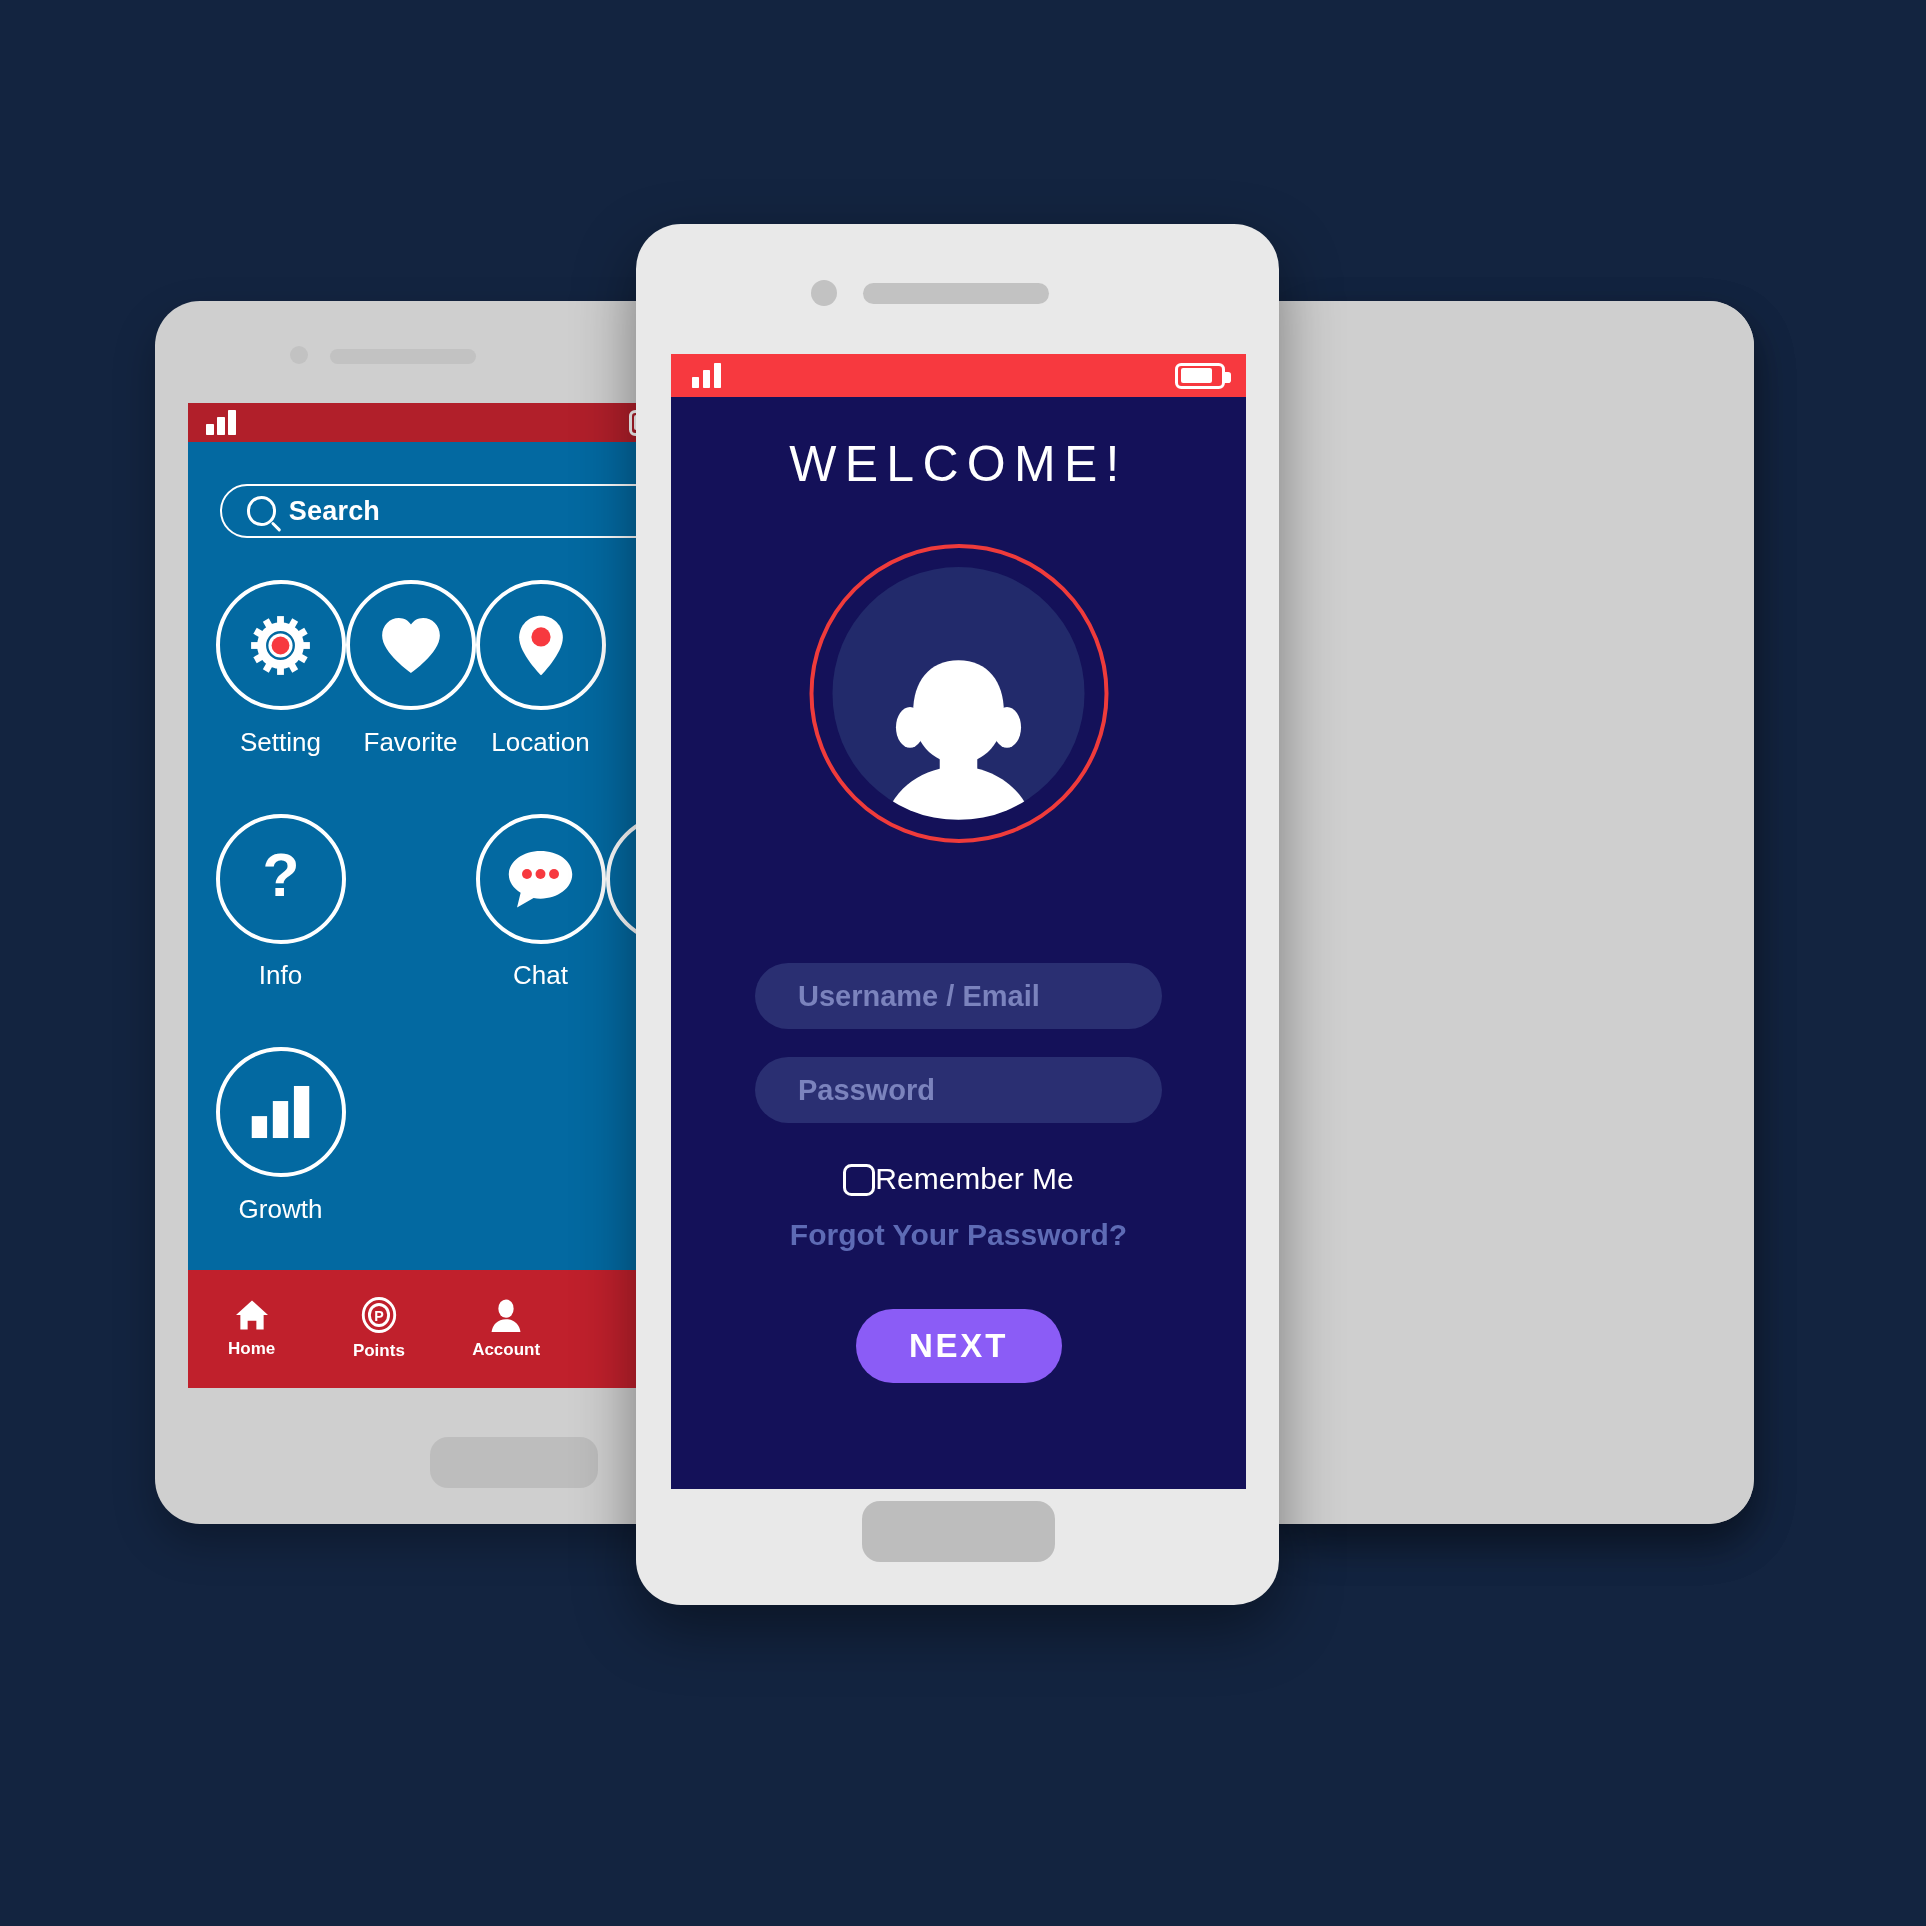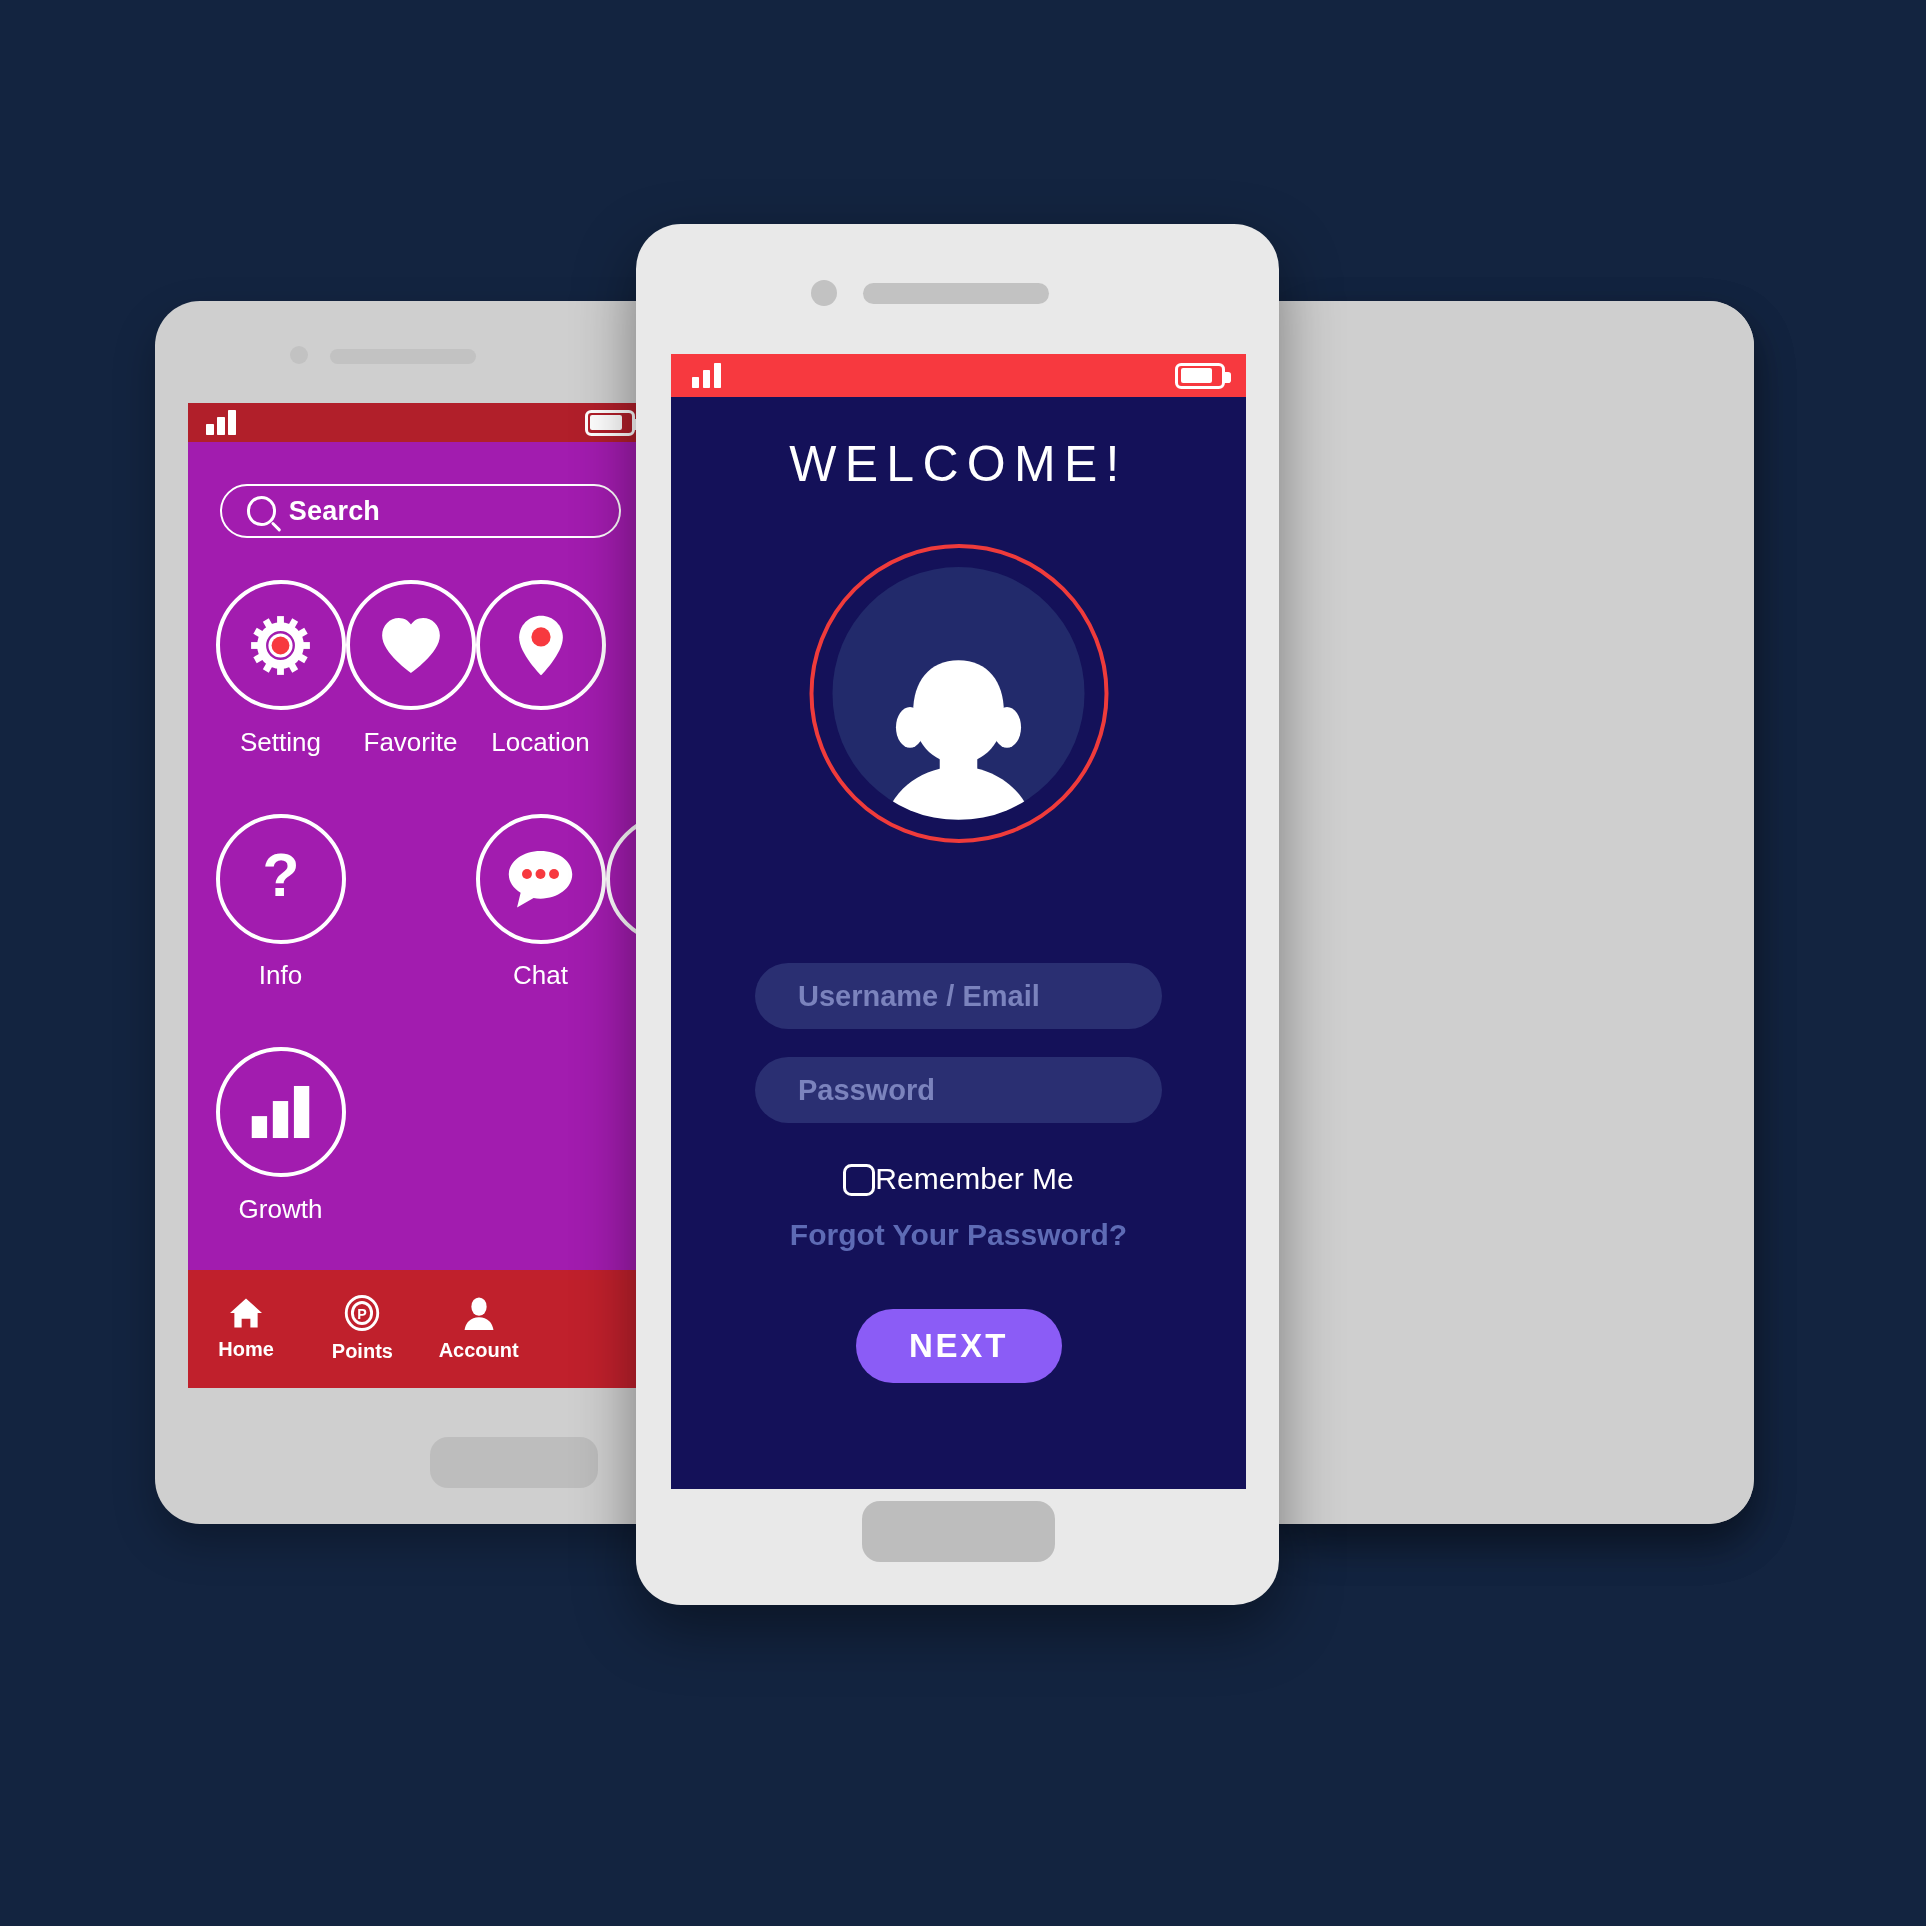--- a/index.html
+++ b/index.html
@@ -29,37 +29,37 @@
   .signal{display:flex;align-items:flex-end;gap:3.4px;}
   .signal i{display:block;background:#fff;width:7.6px;border-radius:0.7px;}
   .signal i:nth-child(1){height:11px;}
   .signal i:nth-child(2){height:18px;}
   .signal i:nth-child(3){height:25px;}
   .battery{position:relative;width:50px;height:26px;border:3.4px solid #fff;border-radius:6.2px;box-sizing:border-box;}
   .battery:after{content:"";position:absolute;right:-8.3px;top:6.2px;width:5.5px;height:11px;background:#fff;border-radius:0 2.8px 2.8px 0;}
   .battery span{position:absolute;left:2.1px;top:2.1px;bottom:2.1px;background:#fff;border-radius:2.1px;}
 
   
-  .red-screen{background:#a21caf;}
+  .red-screen{background:#0369a1;padding-left:44px;}
   .red-statusbar{background:#b11f2a;height:39px;padding:0 18px;}
   .search-box{position:absolute;left:32px;top:81px;right:32px;height:54px;border:2.8px solid #fff;border-radius:27.5px;display:flex;align-items:center;gap:12.4px;padding-left:25px;box-sizing:border-box;}
   .search-ico{width:23.4px;height:23.4px;border:3.4px solid #fff;border-radius:50%;position:relative;flex:0 0 auto;}
   .search-ico:after{content:"";position:absolute;right:-8.3px;bottom:-6.2px;width:11.7px;height:3.4px;background:#fff;border-radius:2.1px;transform:rotate(45deg);}
   .search-txt{color:#fff;font-size:27px;font-weight:bold;letter-spacing:0.2px;}
 
   .grid{position:absolute;left:27.5px;right:0;top:177px;display:grid;grid-template-columns:repeat(4,1fr);row-gap:56px;}
   .gcell{display:flex;flex-direction:column;align-items:center;}
   .circ{width:122px;height:122px;border:4.1px solid #fff;border-radius:50%;display:flex;align-items:center;justify-content:center;}
   .gcell .lbl{margin-top:16.5px;color:#fff;font-size:26px;font-weight:300;white-space:nowrap;}
 
   .bottomnav{position:absolute;left:0;right:0;bottom:0;height:118px;display:flex;align-items:center;}
   .nav-red{background:#c0202c;}
   .nav-blue{background:#232878;}
   .navitem{flex:1 1 0;display:flex;flex-direction:column;align-items:center;justify-content:center;gap:8.3px;}
-  .navitem .nlbl{color:#fff;font-size:20px;font-weight:bold;}
+  .navitem .nlbl{color:#fff;font-size:17px;font-weight:bold;}
 
   
   .navy-screen{background:#141159;}
   .navy-statusbar{background:#f7393f;height:43px;padding:0 20.6px;}
   .welcome{position:absolute;left:0;right:0;top:81px;text-align:center;color:#fff;font-size:50px;font-weight:300;letter-spacing:8.3px;}
   .avatar-wrap{position:absolute;left:50%;transform:translateX(-50%);top:190px;width:299px;height:299px;}
   .avatar-ring{position:absolute;inset:0;border:4.1px solid #ef3b3b;border-radius:50%;}
   .avatar-disc{position:absolute;inset:23.4px;border-radius:50%;background:#222a6b;overflow:hidden;}
   .login{position:absolute;left:0;right:0;top:523px;text-align:center;color:#fff;font-size:43px;font-weight:300;letter-spacing:1.4px;}
   .field{position:absolute;left:84px;right:84px;height:66px;background:#2a2f72;border-radius:36px;display:flex;align-items:center;padding-left:43px;box-sizing:border-box;color:#7b83bd;font-size:29px;font-weight:bold;}

